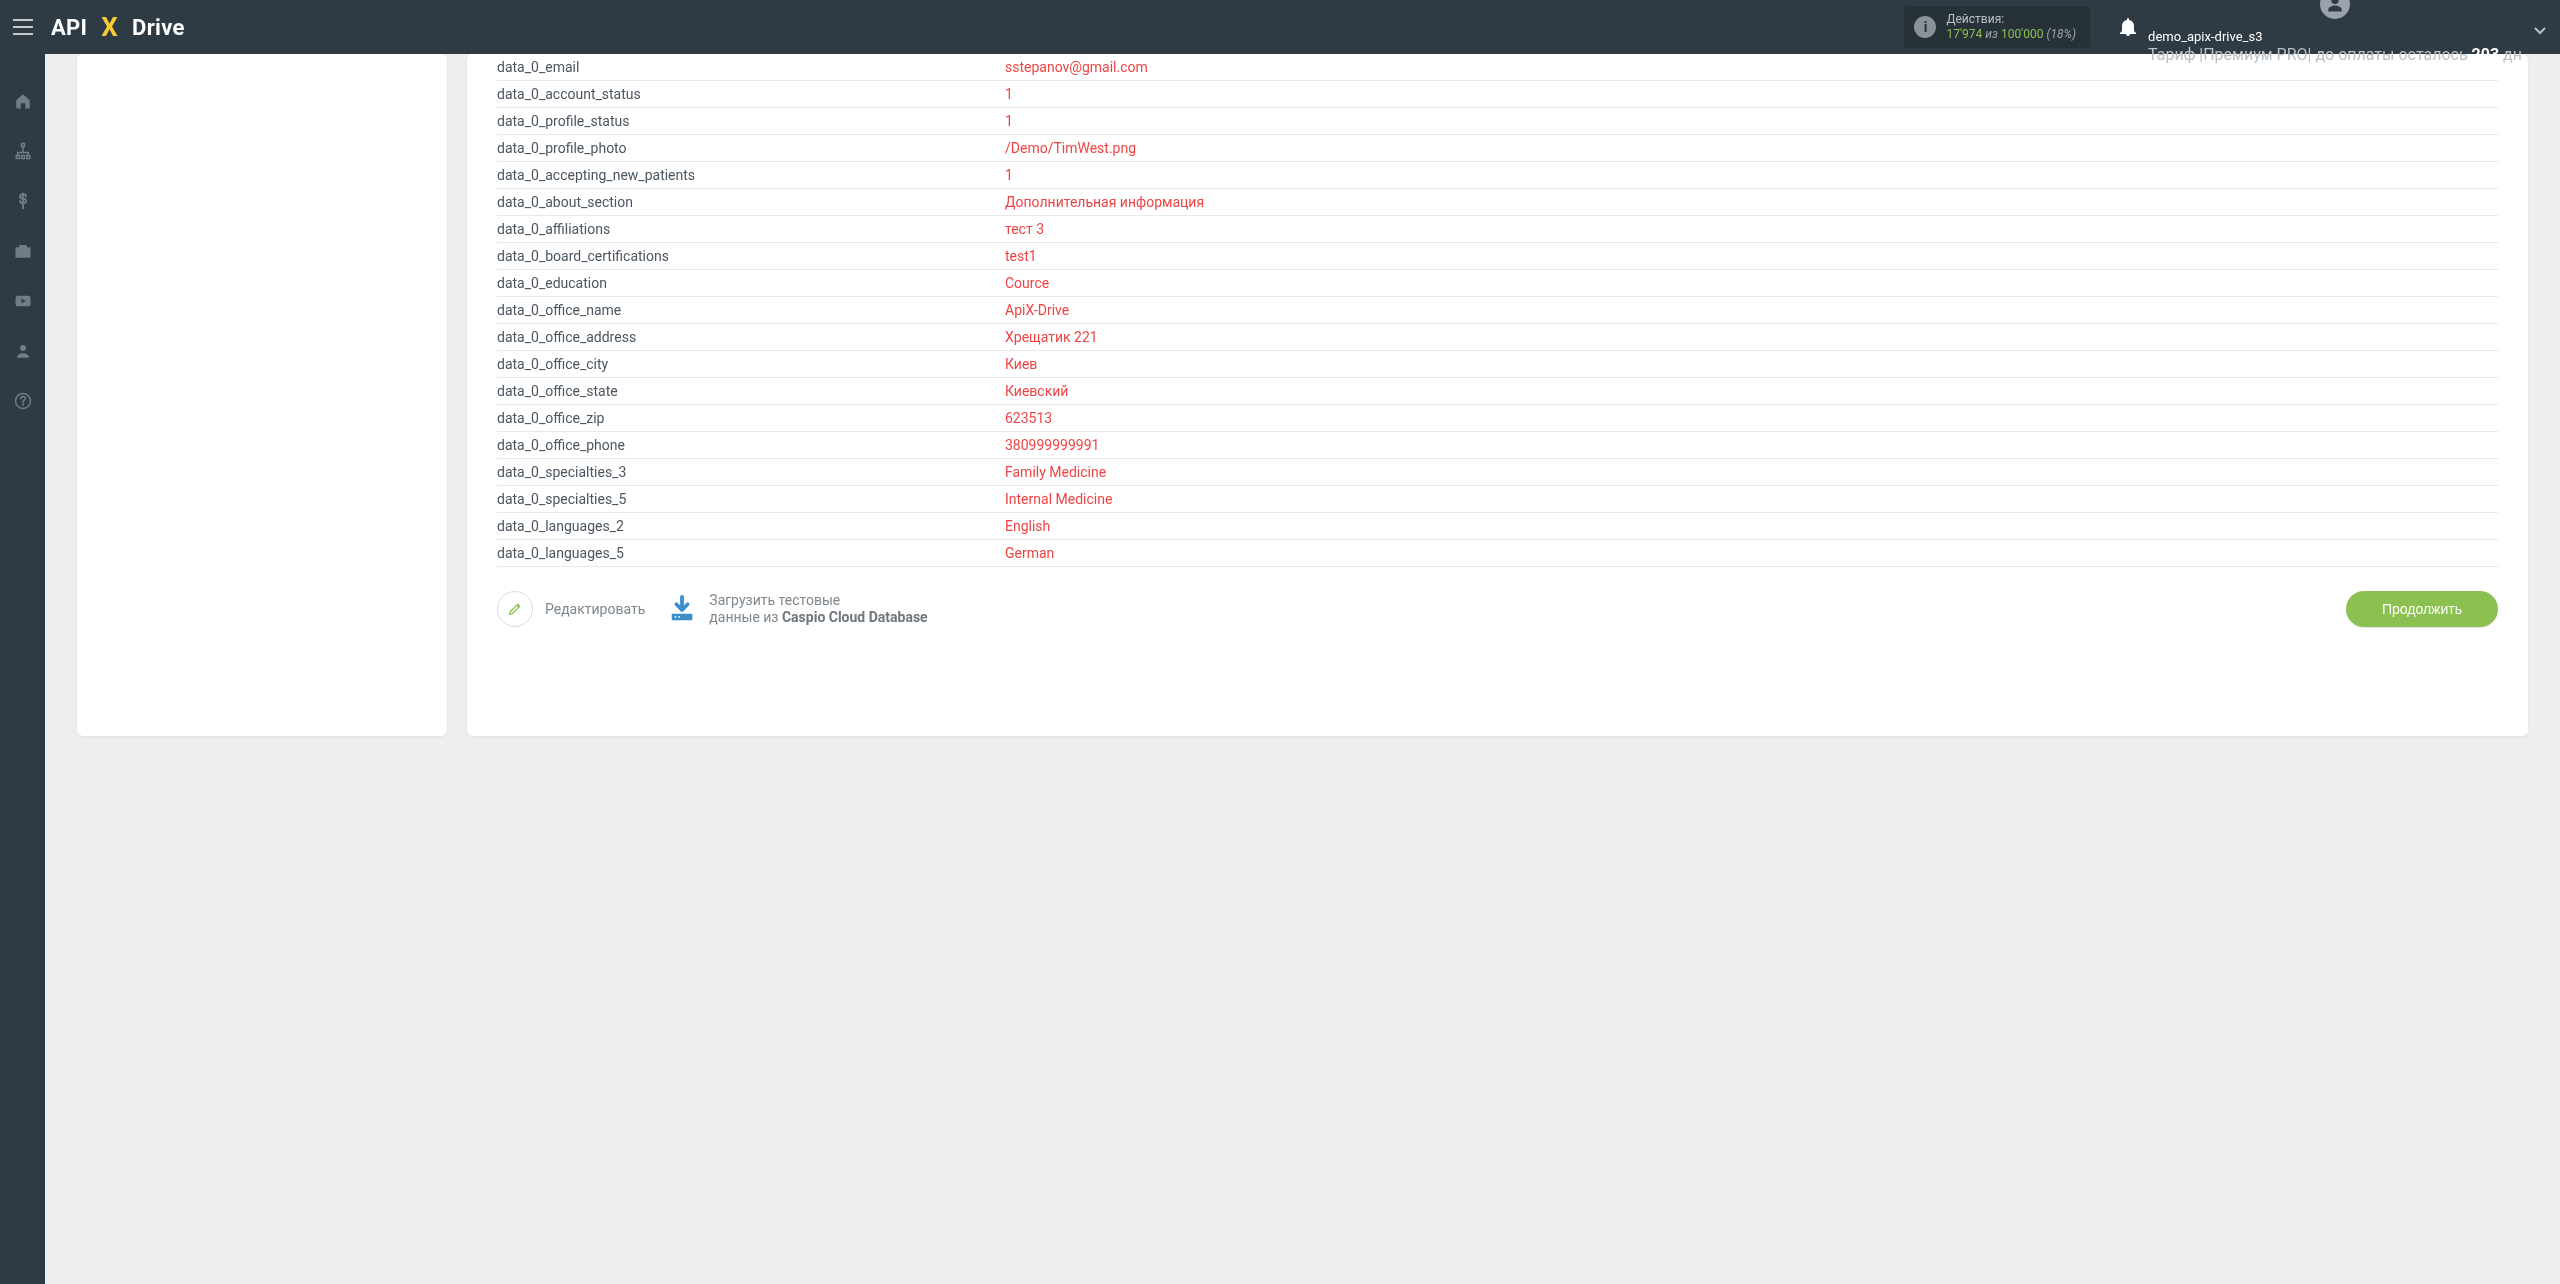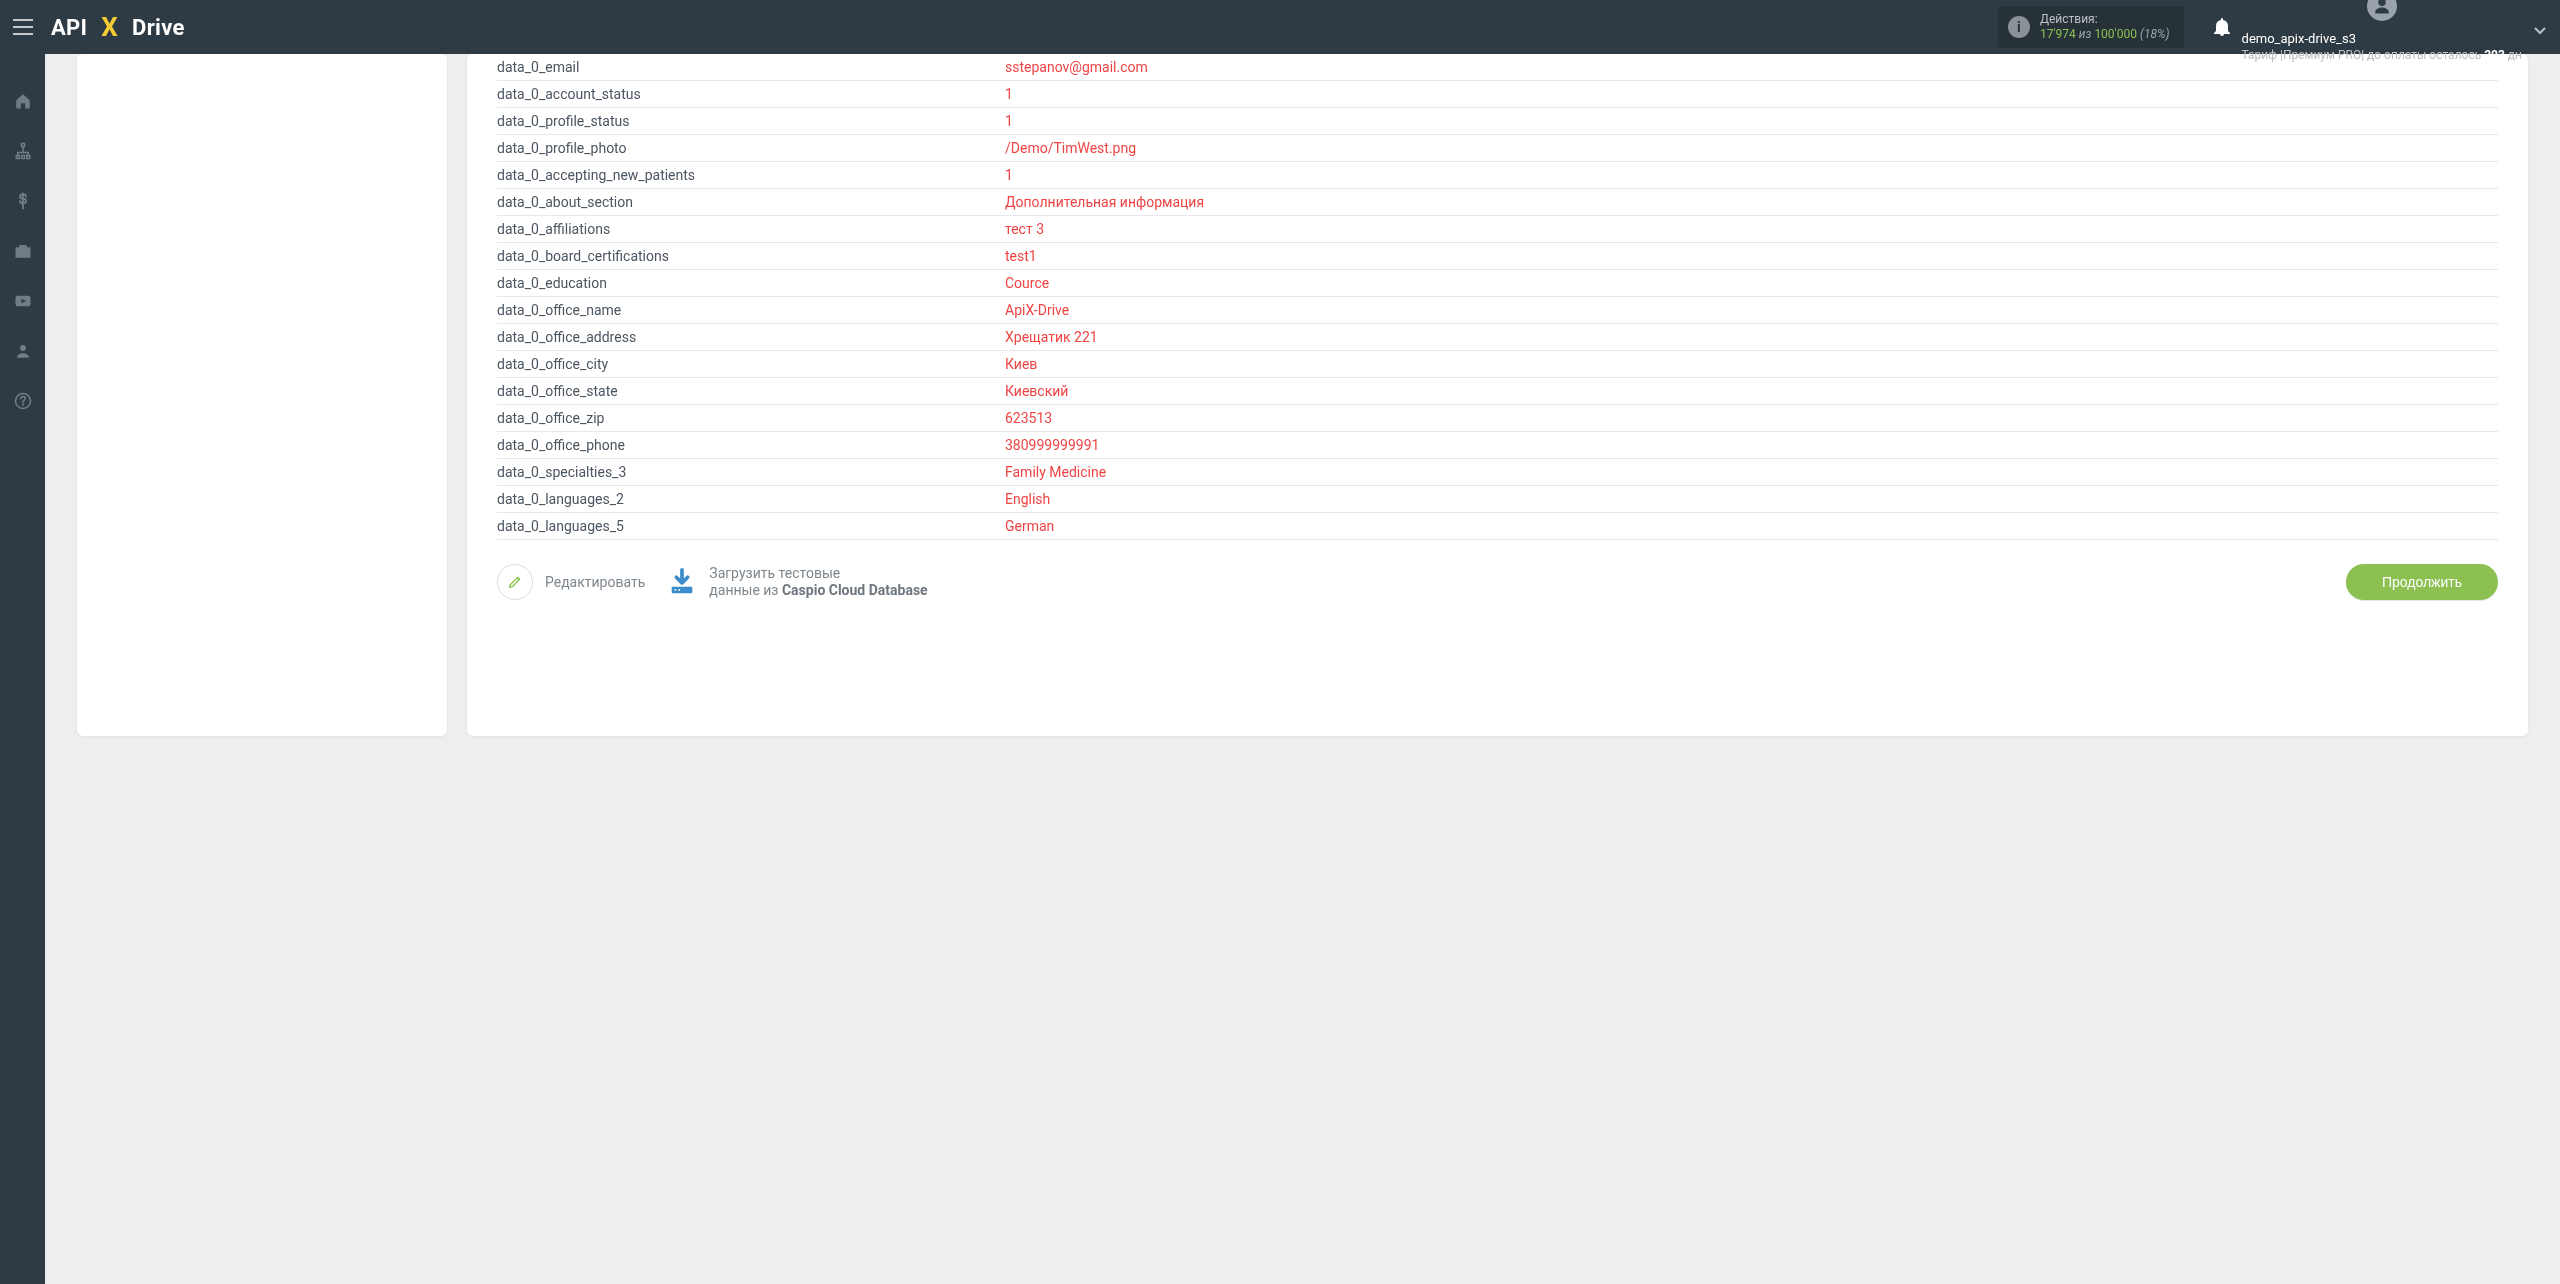--- a/index.html
+++ b/index.html
@@ -18,21 +18,21 @@
 .actions-text .iz{color:#9aa3ab;font-style:italic;}
 .actions-text .total{color:#8cc152;}
 .actions-text .pct{color:#9aa3ab;font-style:italic;}
 .bell{width:40px;display:flex;align-items:center;justify-content:center;color:#fff;}
 .bell svg{width:16px;height:18px;}
 .user-block{display:flex;align-items:center;gap:10px;padding-right:38px;flex-direction:column;}
 .avatar{width:30px;height:30px;border-radius:50%;background:#9aa3ab;display:flex;align-items:center;justify-content:center;}
 .avatar svg{width:18px;height:18px;fill:#2f3b44;}
 .user-texts{font-size:13px;line-height:1.25;}
 .user-texts .uname{color:#fff;}
-.user-texts .tariff{color:#b9c0c6;font-size:12px;}
+.user-texts .tariff{color:#b9c0c6;font-size:16px;}
 .user-texts .tariff b{color:#fff;font-weight:700;}
 .header-caret{position:absolute;right:14px;top:22px;color:#b9c0c6;}
 .header-caret svg{width:12px;height:8px;}
 .sidebar{position:fixed;top:54px;left:0;bottom:0;width:45px;background:#2f3b44;display:flex;flex-direction:column;padding-top:34px;gap:24px;align-items:center;z-index:90;}
 .sidebar .sb-item{width:45px;height:26px;display:flex;align-items:center;justify-content:center;color:#717c85;cursor:pointer;}
 .sidebar .sb-item svg{width:18px;height:18px;fill:currentColor;}
 .page{position:absolute;top:54px;left:45px;right:0;bottom:0;overflow:auto;}
 .cards-row{display:flex;gap:20px;padding:0 32px 30px 32px;}
 .left-card{width:370px;background:#fff;border-radius:6px;box-shadow:0 1px 3px rgba(0,0,0,.06);height:682px;}
 .right-card{flex:1;background:#fff;border-radius:6px;box-shadow:0 1px 3px rgba(0,0,0,.06);padding:0 0 26px 0;}
@@ -207,20 +207,24 @@
             </tr>
             <tr>
               <td class="keyc">data_0_office_phone</td>
               <td class="val">380999999991</td>
             </tr>
             <tr>
               <td class="keyc">data_0_specialties_3</td>
               <td class="val">Family Medicine</td>
             </tr>
             <tr>
+              <td class="keyc">data_0_specialties_5</td>
+              <td class="val">Internal Medicine</td>
+            </tr>
+            <tr>
               <td class="keyc">data_0_languages_2</td>
               <td class="val">English</td>
             </tr>
             <tr>
               <td class="keyc">data_0_languages_5</td>
               <td class="val">German</td>
             </tr>
           </tbody>
       </table>
       <div class="actions-row">

